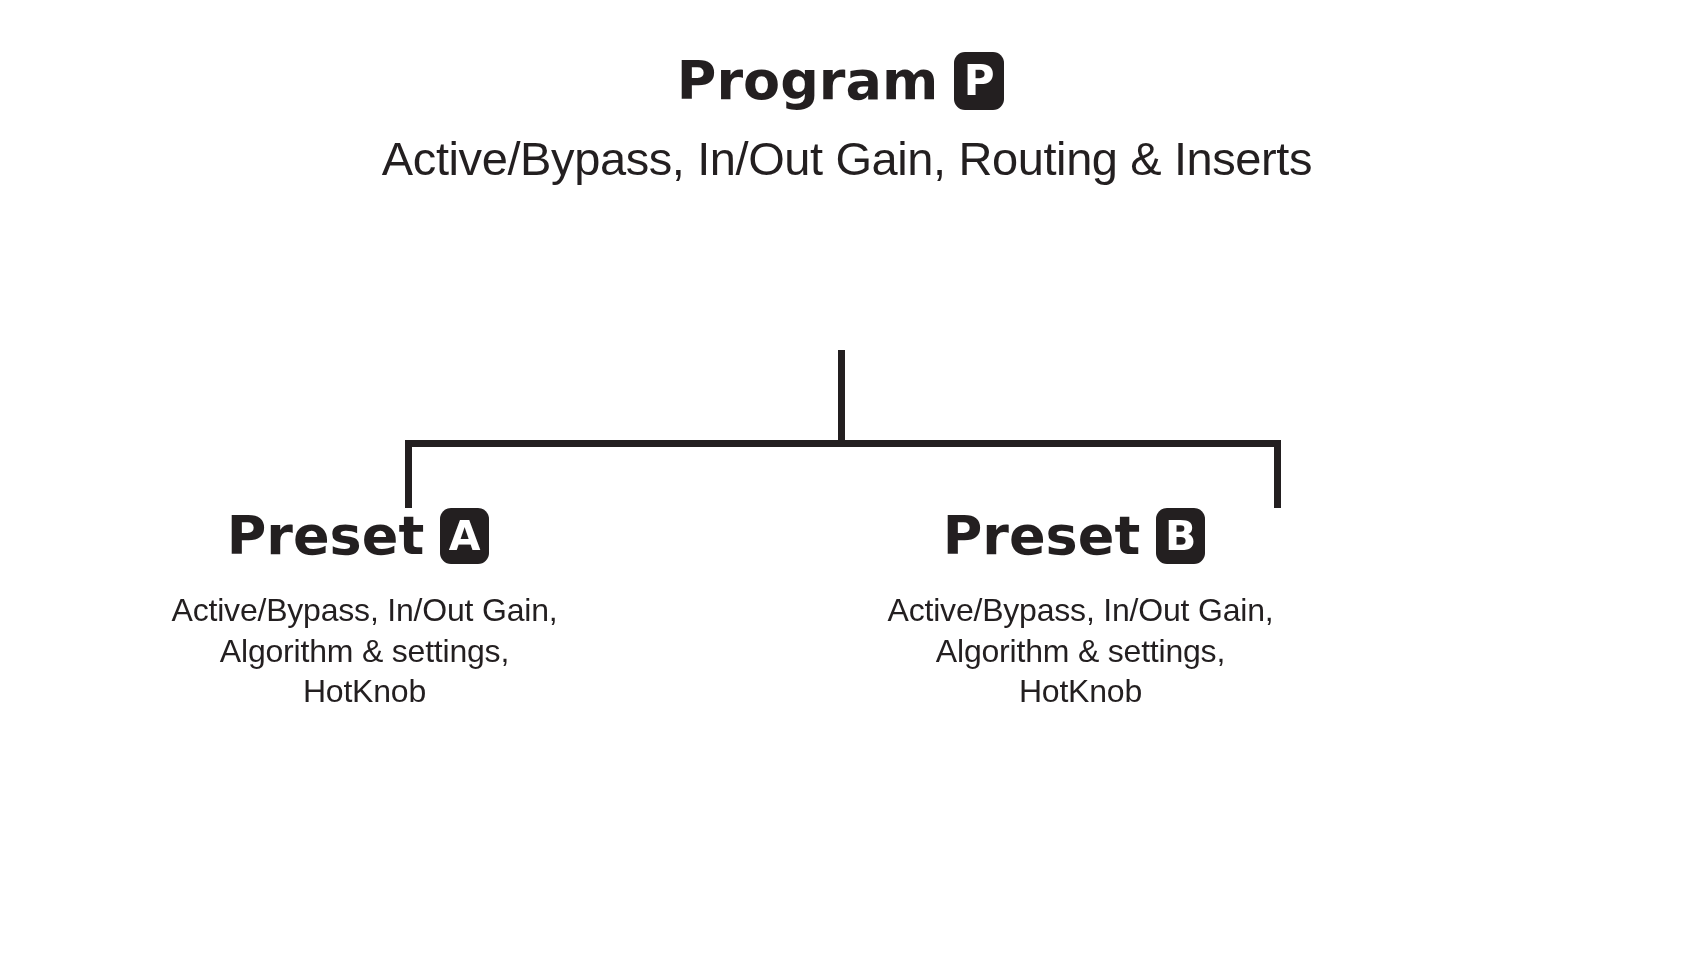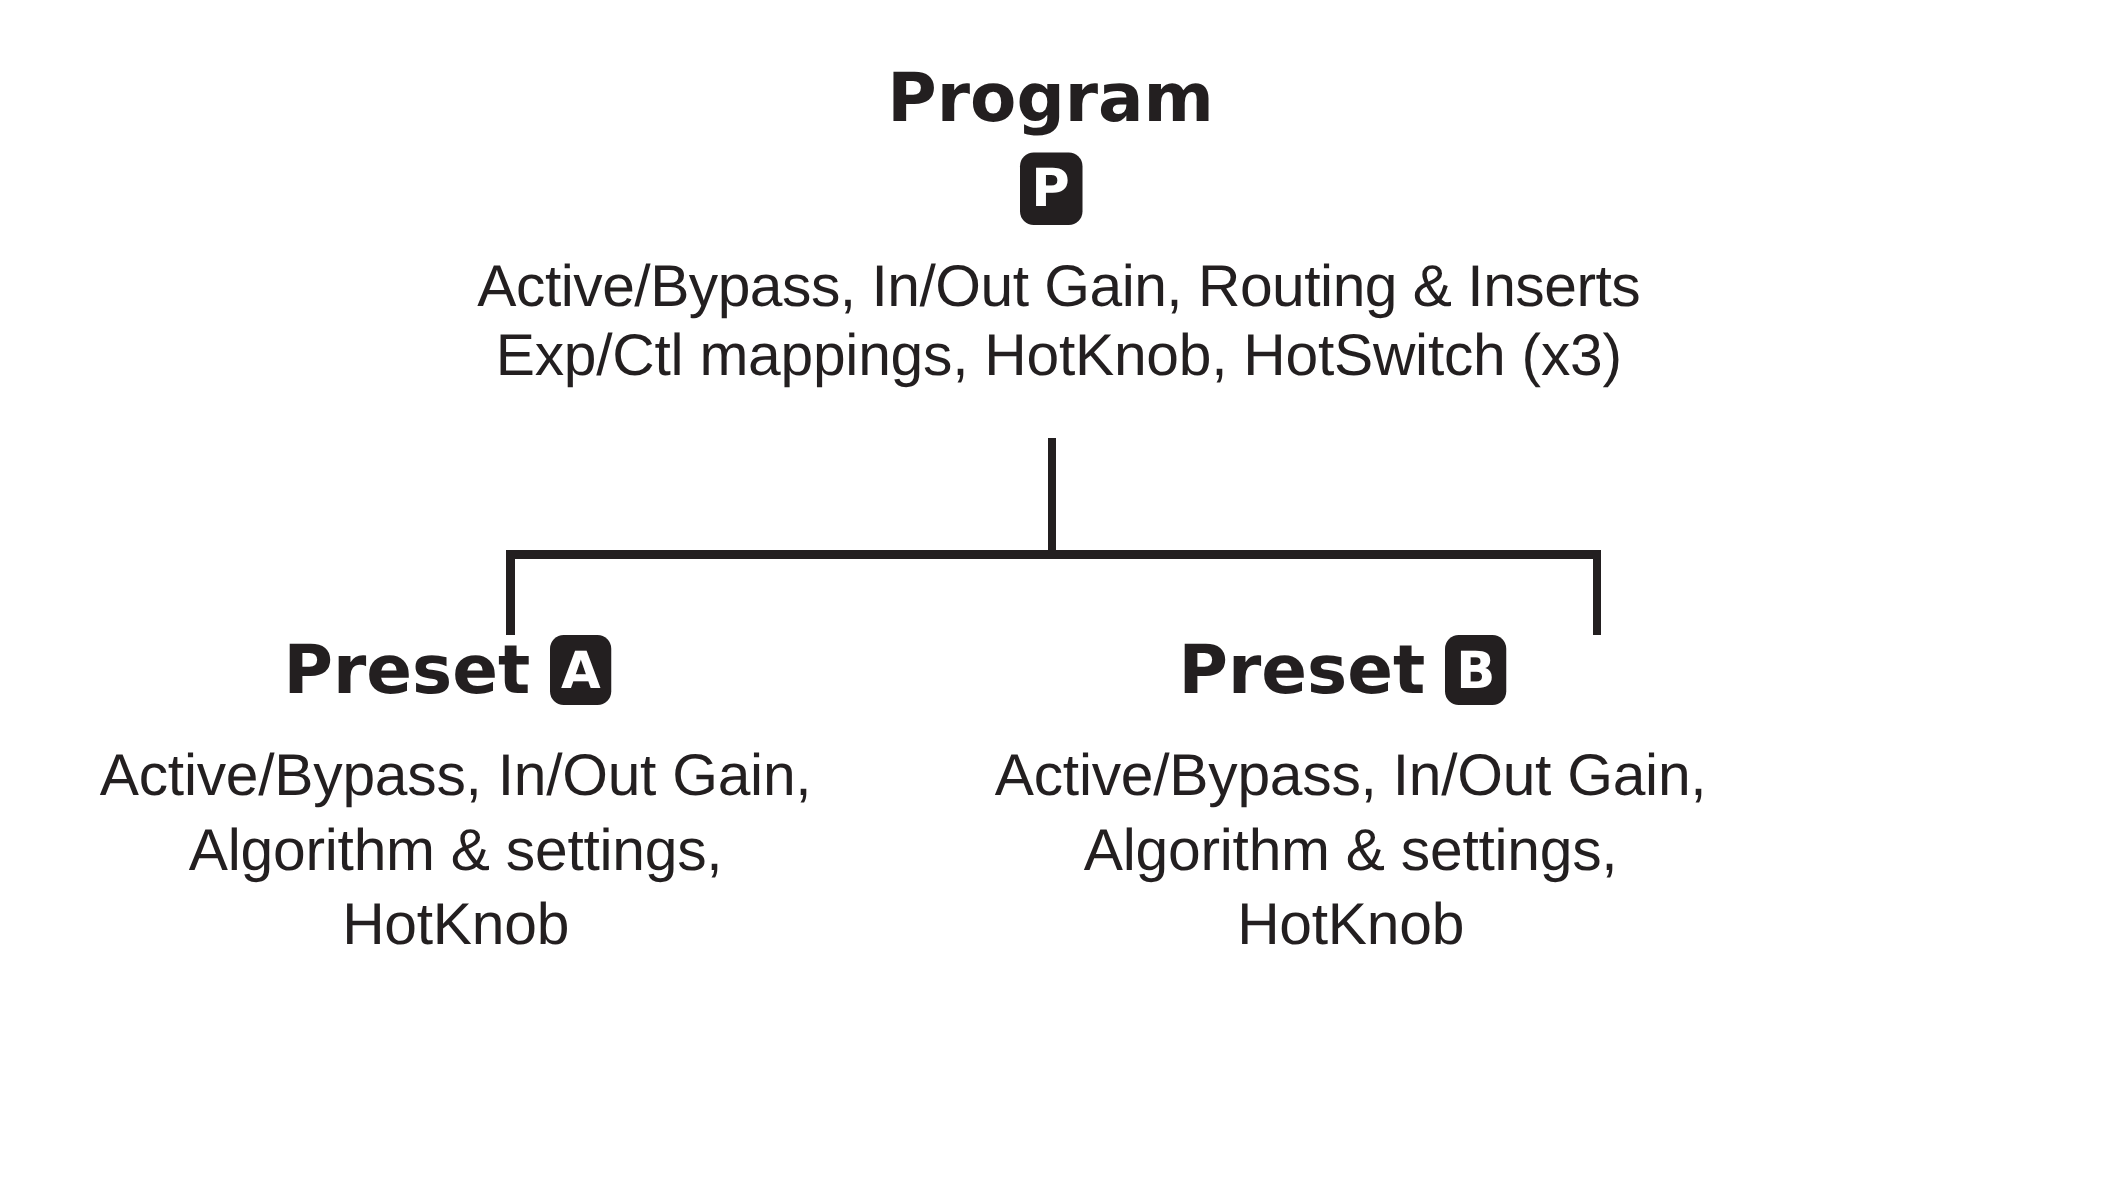--- a/index.html
+++ b/index.html
@@ -71,54 +71,53 @@
   }
 
   
   #program-node {
     position: absolute;
     left: 0;
     top: 52px;
     width: 1681px;
     text-align: center;
   }
-  #program-node .node-title { margin-bottom: 22px; flex-direction: column; }
+  #program-node .node-title { margin-bottom: 22px; }
   #program-desc .line:first-child { letter-spacing: -0.4px; }
 
   
   #connector { position: absolute; left: 0; top: 0; }
 
   
   #children-row {
     position: absolute;
     left: 0;
     top: 508px;
     width: 1432px;
     display: flex;
   }
   .child-node {
     flex: 1 1 50%;
     text-align: center;
   }
   .child-node .node-title { margin-bottom: 26px; }
-  .child-node .node-desc { font-size: 47px; line-height: 1.27; }
+  .child-node .node-desc { font-size: 32px; line-height: 1.27; }
 </style>
 </head>
 <body>
 
 <div id="canvas">
 
   <div id="program-node">
     <div class="node-title">
       <span>Program</span>
       <span class="badge badge-lg">P</span>
     </div>
     <div class="node-desc" id="program-desc">
       <span class="line">Active/Bypass, In/Out Gain, Routing &amp; Inserts</span>
-      <span class="line">Exp/Ctl mappings, HotKnob, HotSwitch (x3)</span>
     </div>
   </div>
 
   <svg id="connector" width="1681" height="961">
     <g stroke="#231f20" stroke-width="7" fill="none" shape-rendering="crispEdges">
 
       <line x1="841.5" y1="350" x2="841.5" y2="440"></line>
 
       <line x1="405" y1="443.5" x2="1281" y2="443.5"></line>
 

